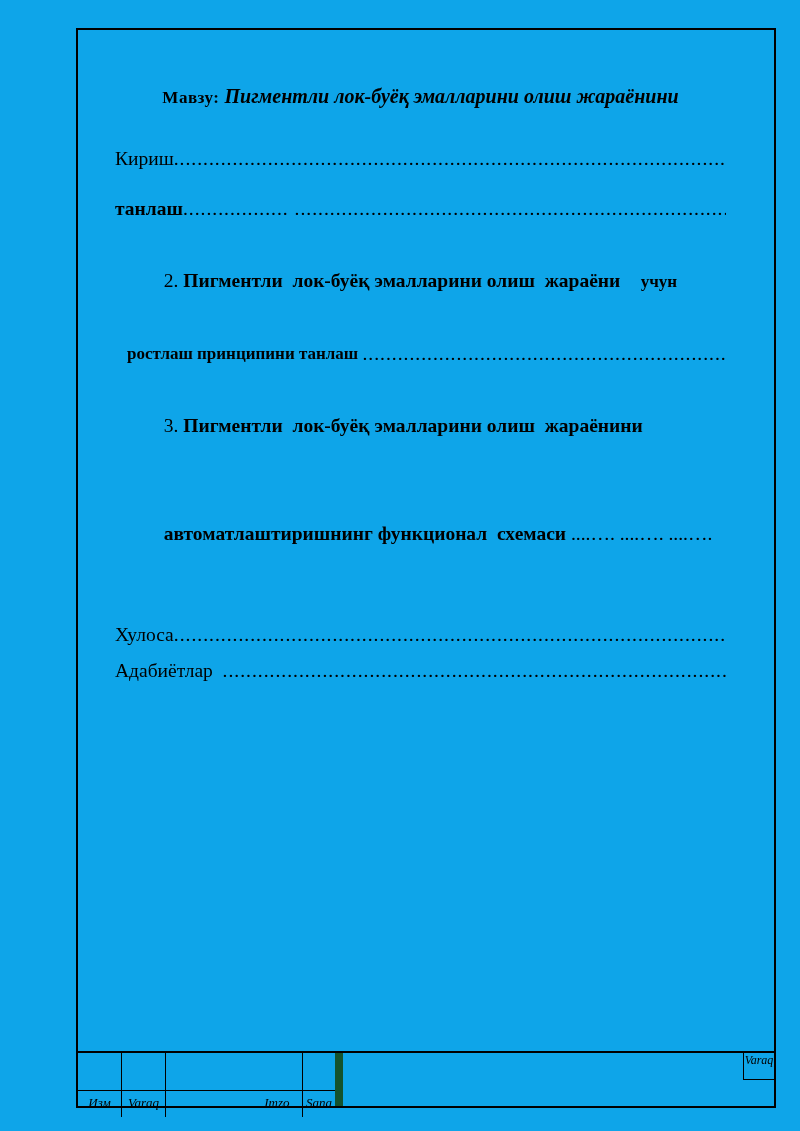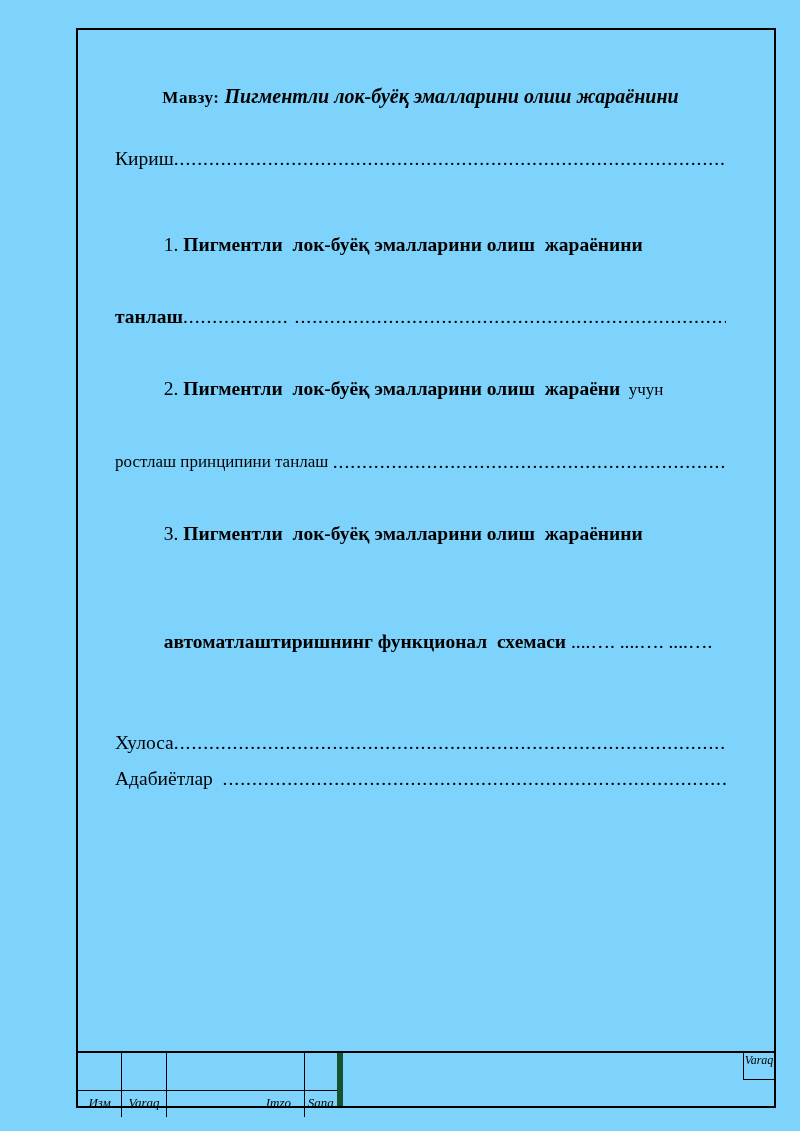--- a/index.html
+++ b/index.html
@@ -1,19 +1,19 @@
 <!DOCTYPE html>
 <html><head>
 <meta charset="utf-8">
 <style>
   html,body { margin:0; padding:0; background:#ffffff; }
   .page {
     position:relative;
     width:800px; height:1131px;
-    background:#7dd3fc;
+    background:#0ea5e9;
     color:#000;
     font-family:"Liberation Serif","DejaVu Serif",serif;
     overflow:hidden;
   }
   .frame {
     position:absolute;
     left:76px; top:28px;
     width:700px; height:1080px;
     border:2px solid #000;
     box-sizing:border-box;
@@ -27,36 +27,36 @@
     line-height:42px;
   }
   .t-prefix { font-size:17px; font-style:normal; letter-spacing:0.5px; }
   .t-main   { font-style:italic; }
 
   .toc { margin-top:22px; font-size:19.5px; line-height:36px; }
   .line { white-space:pre-wrap; }
   .line-flex { display:flex; white-space:pre; }
   .dots-fill { flex:1; overflow:hidden; white-space:nowrap; letter-spacing:1px; }
   .b  { font-weight:bold; }
-  .sm { font-weight:normal; font-size:17px; }
+  .sm { font-weight:bold; font-size:17px;padding-left:12px; }
   .gap-small { height:14px; }
   .gap-big   { height:29px; }
 
   
   .footer {
     position:absolute;
     left:0; right:0; bottom:0;
     height:55px;
     border-top:2px solid #000;
     box-sizing:border-box;
   }
   .ftable {
     position:absolute; left:0; top:0;
     width:265px; height:100%;
-    border-right:6px solid #14532d;
+    border-right:8px solid #14532d;
     box-sizing:border-box;
     display:flex; flex-direction:column;
   }
   .frow { display:flex; box-sizing:border-box; }
   .frow.top { flex:1; border-bottom:1.5px solid #000; }
   .frow.labels { height:26px; }
   .fcell {
     box-sizing:border-box;
     border-right:1.5px solid #000;
     text-align:center;
@@ -95,23 +95,20 @@
       </div>
 
       <div class="toc">
 
         <div class="line-flex">
           <span>Кириш</span><span class="dots-fill">..............................................................................................................................</span>
         </div>
 
         <div class="gap-small"></div>
 
-        <div class="line">
-          <span>1. </span><span class="b">Пигментли  лок-буёқ эмалларини олиш  жараёнини</span>
-        </div>
         <div class="line-flex">
           <span class="b">танлаш</span><span class="dots-fill">.................. .....................................................................................................</span>
         </div>
 
         <div class="line">
           <span>2. </span><span class="b">Пигментли  лок-буёқ эмалларини олиш  жараёни</span><span class="sm">  учун</span>
         </div>
         <div class="line-flex">
           <span class="sm">ростлаш принципини танлаш </span><span class="dots-fill">.........................................................................................</span>
         </div>

